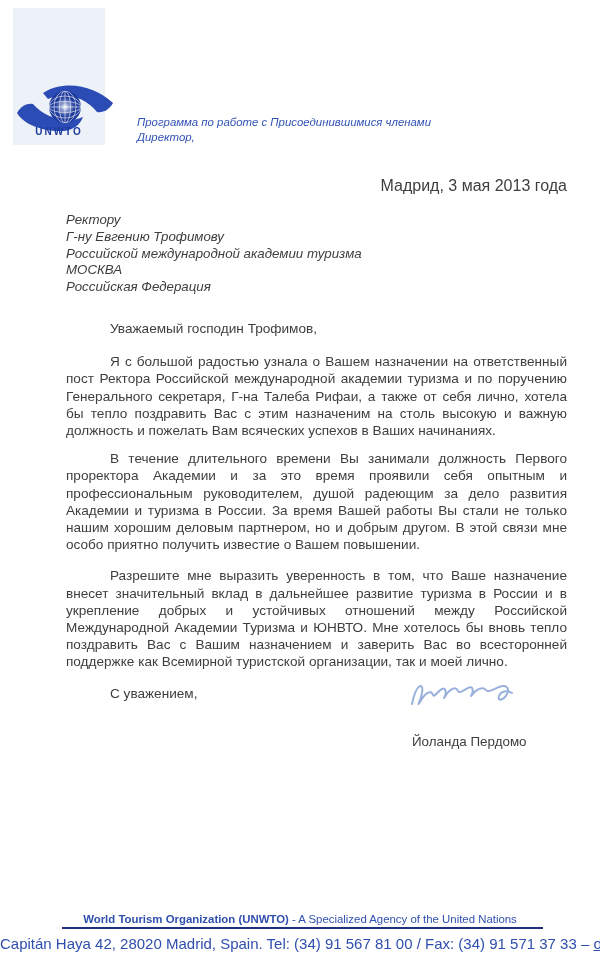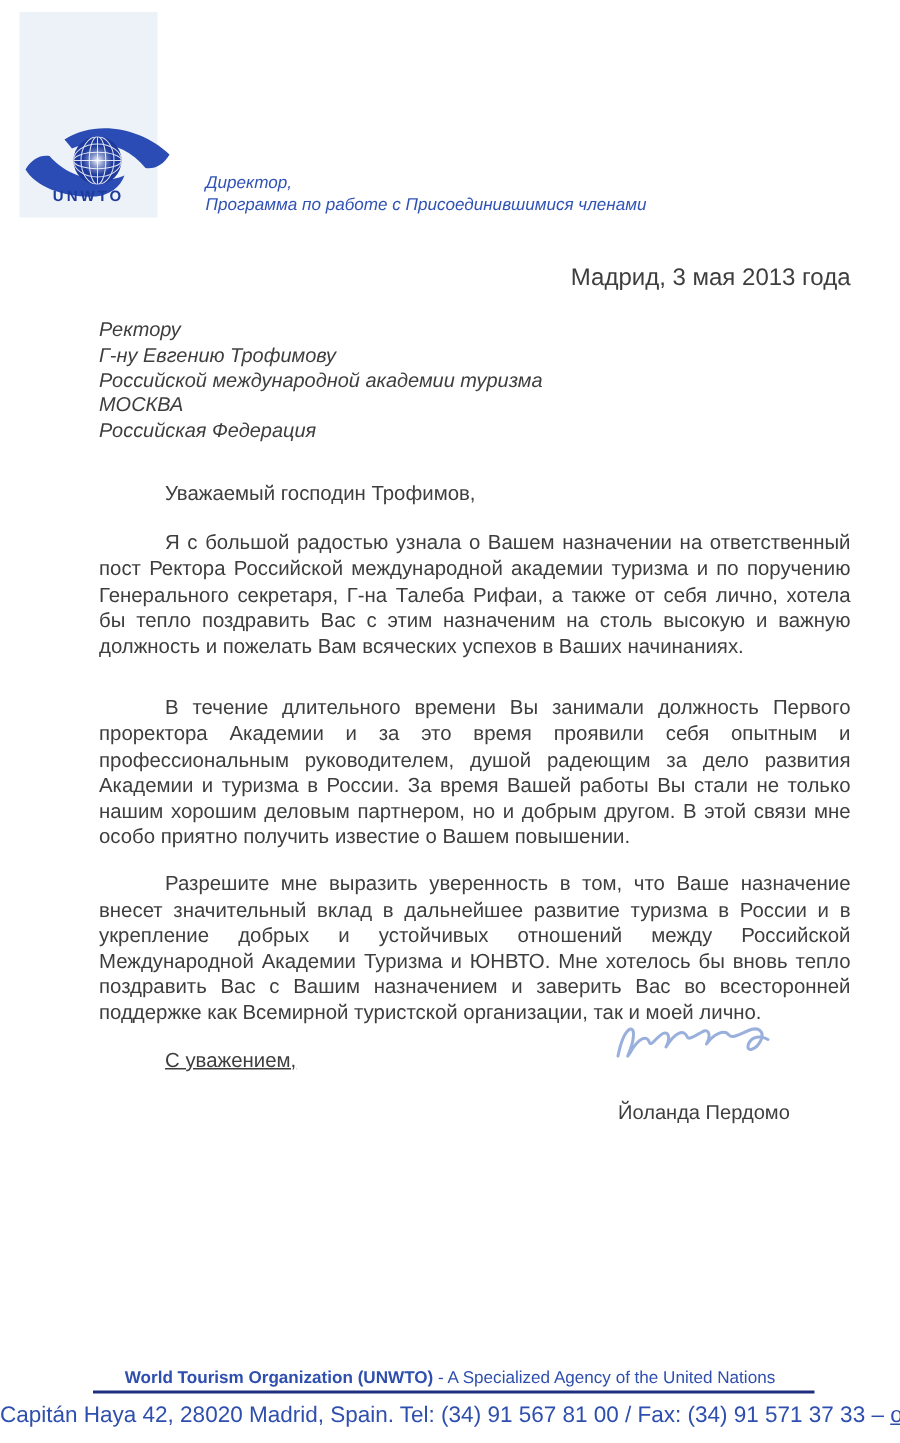--- a/index.html
+++ b/index.html
@@ -64,24 +64,24 @@
   
   .letter-body {
     position: absolute;
     left: 66px; top: 320px;
     width: 501px;
     font-size: 13.6px;
     line-height: 17.2px;
   }
   .salutation { margin: 0 0 16px; text-indent: 44px; }
   .letter-body p { margin: 0; text-indent: 44px; text-align: justify; }
-  .letter-body p.p1 { margin-bottom: 24px; }
+  .letter-body p.p1 { margin-bottom: 11px; }
   .letter-body p.p2 { margin-bottom: 14px; }
   .letter-body p.p3 { margin-bottom: 14px; }
-  .closing { text-indent: 44px; margin: 0; text-decoration: underline; }
+  .closing { text-indent: 44px; margin: 0; }
 
   .signature-art {
     position: absolute;
     left: 408px; top: 678px;
     width: 132px; height: 36px;
     overflow: visible;
   }
   .signer-name {
     position: absolute;
     left: 412px; top: 734px;
@@ -146,22 +146,22 @@
         <ellipse cx="50" cy="23" rx="16" ry="5.5"></ellipse>
         <ellipse cx="50" cy="23" rx="16" ry="11"></ellipse>
         <line x1="34" y1="23" x2="66" y2="23"></line>
       </g>
       <circle cx="50" cy="23" r="10" fill="url(#glow)"></circle>
     </svg>
     <div class="logo-label">UNWTO</div>
   </div>
 
   <div class="header-title">
+    <div>Программа по работе с Присоединившимися членами</div>
     <div>Директор,</div>
-    <div>Программа по работе с Присоединившимися членами</div>
   </div>
 
   <div class="date-line">Мадрид, 3 мая  2013 года</div>
 
   <div class="recipient">
     <span>Ректору</span>
     <span>Г-ну Евгению Трофимову</span>
     <span>Российской международной академии туризма</span>
     <span>МОСКВА</span>
     <span>Российская Федерация</span>

